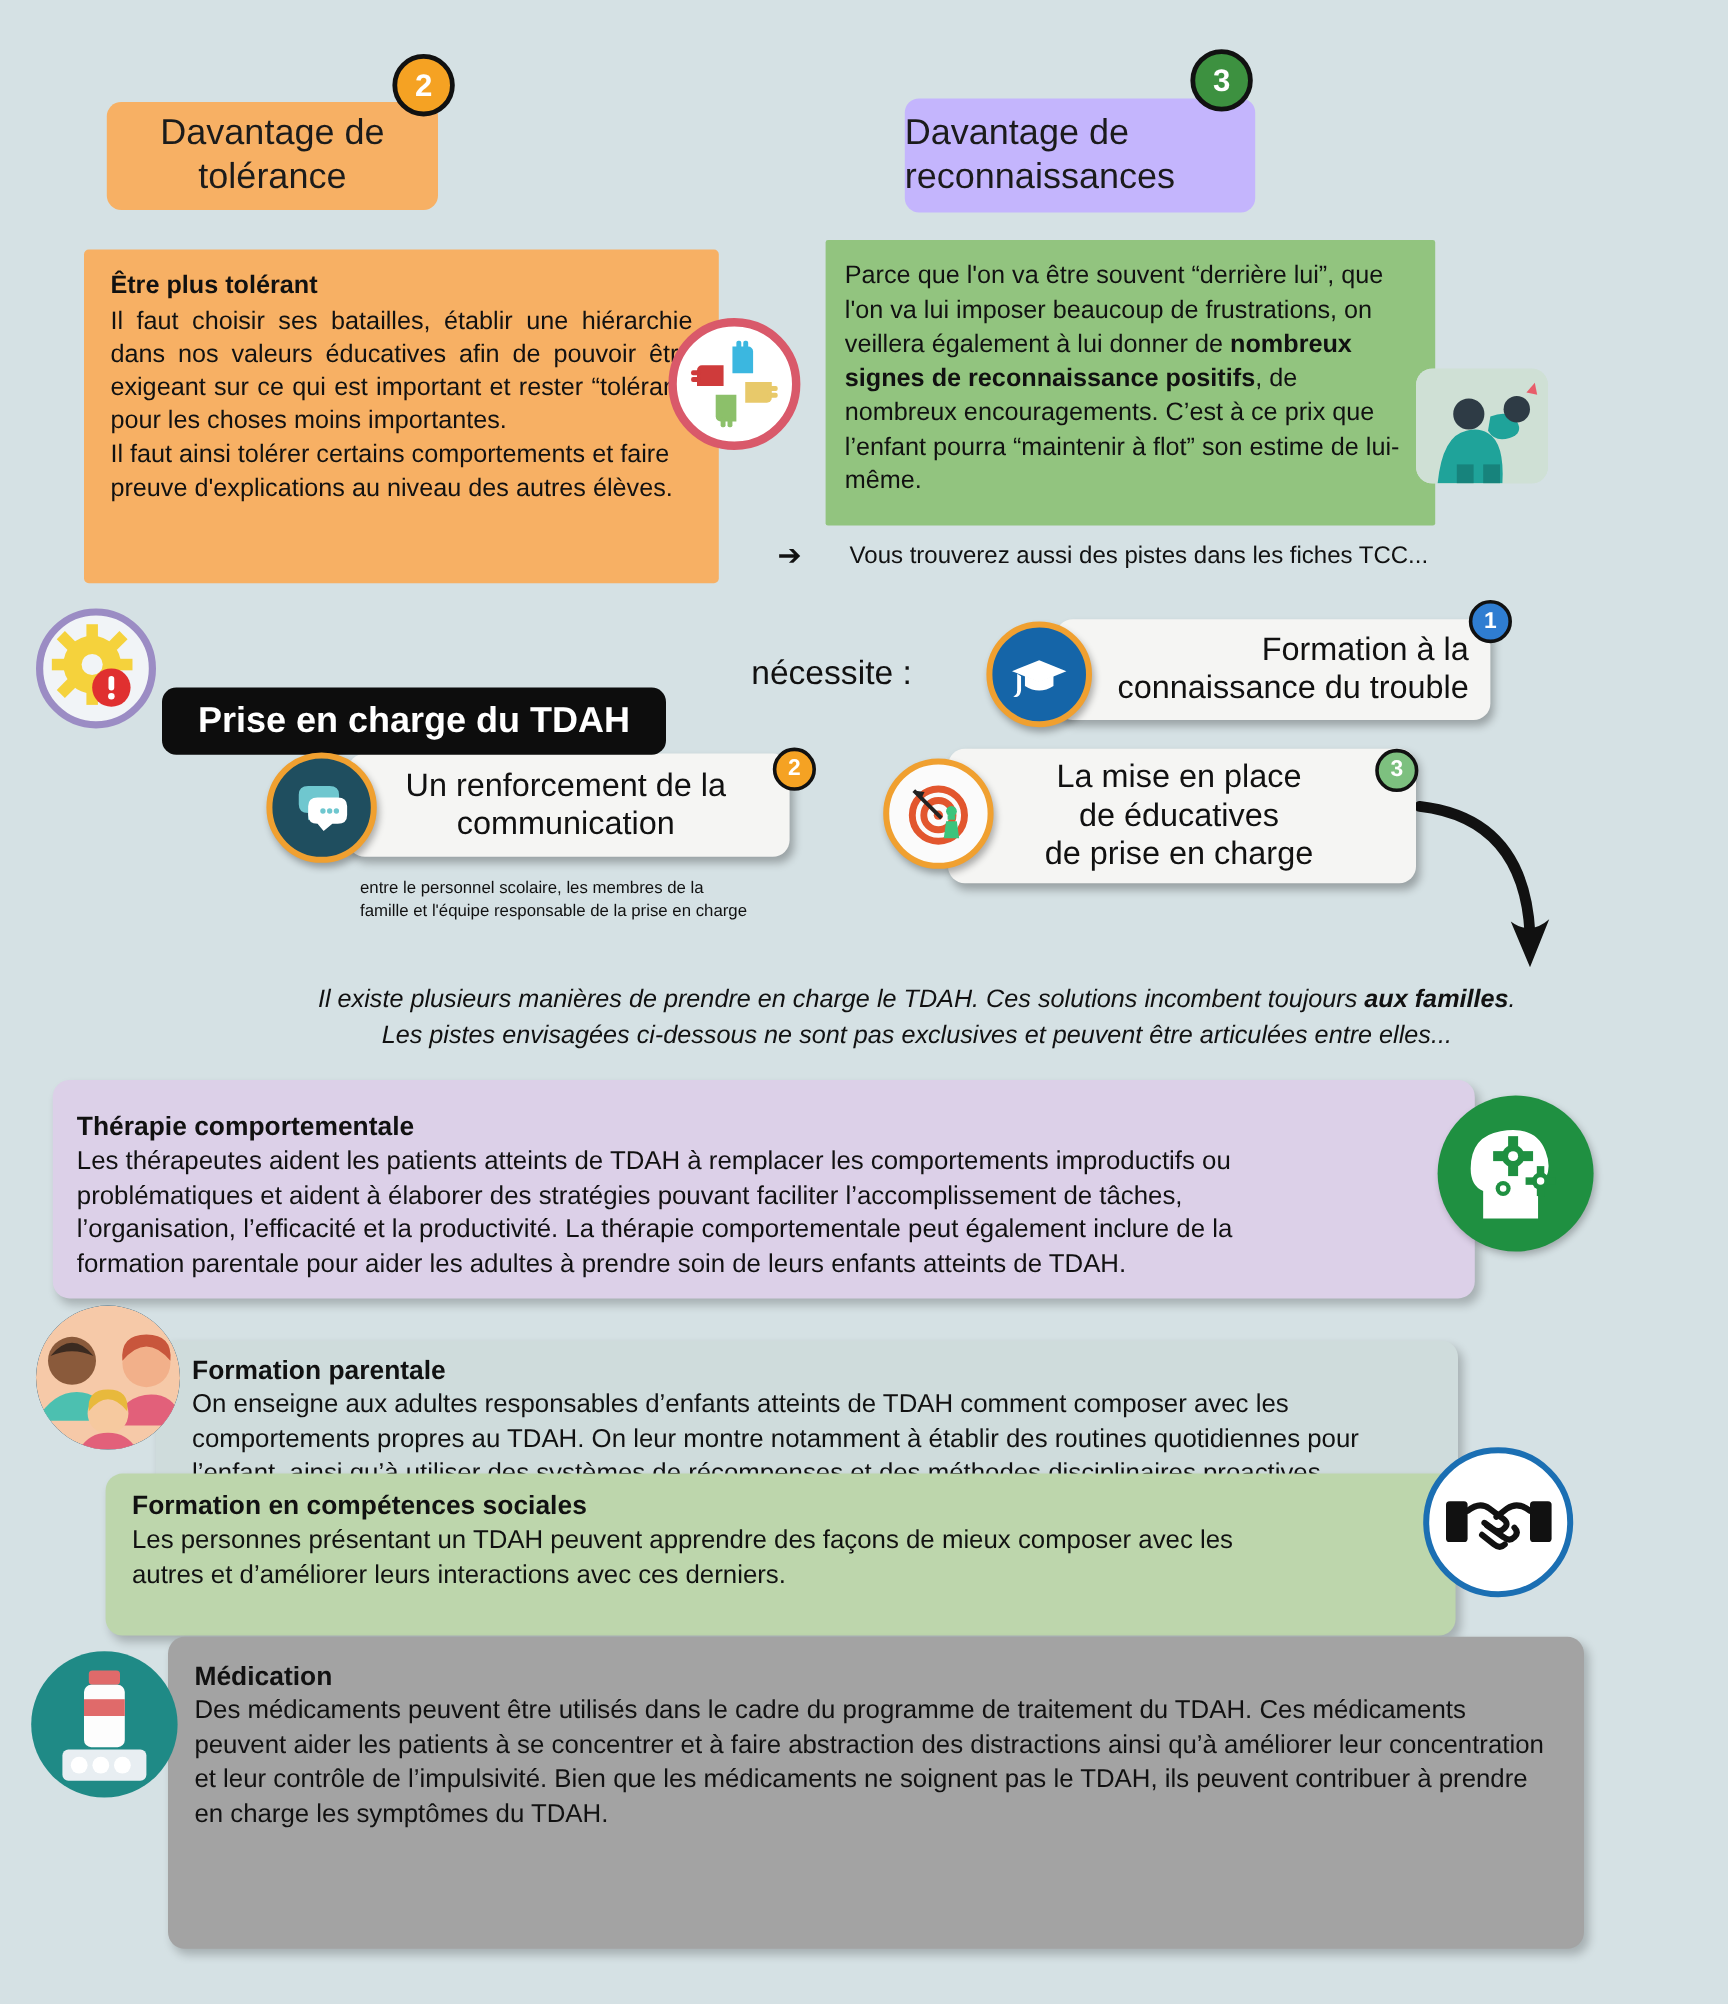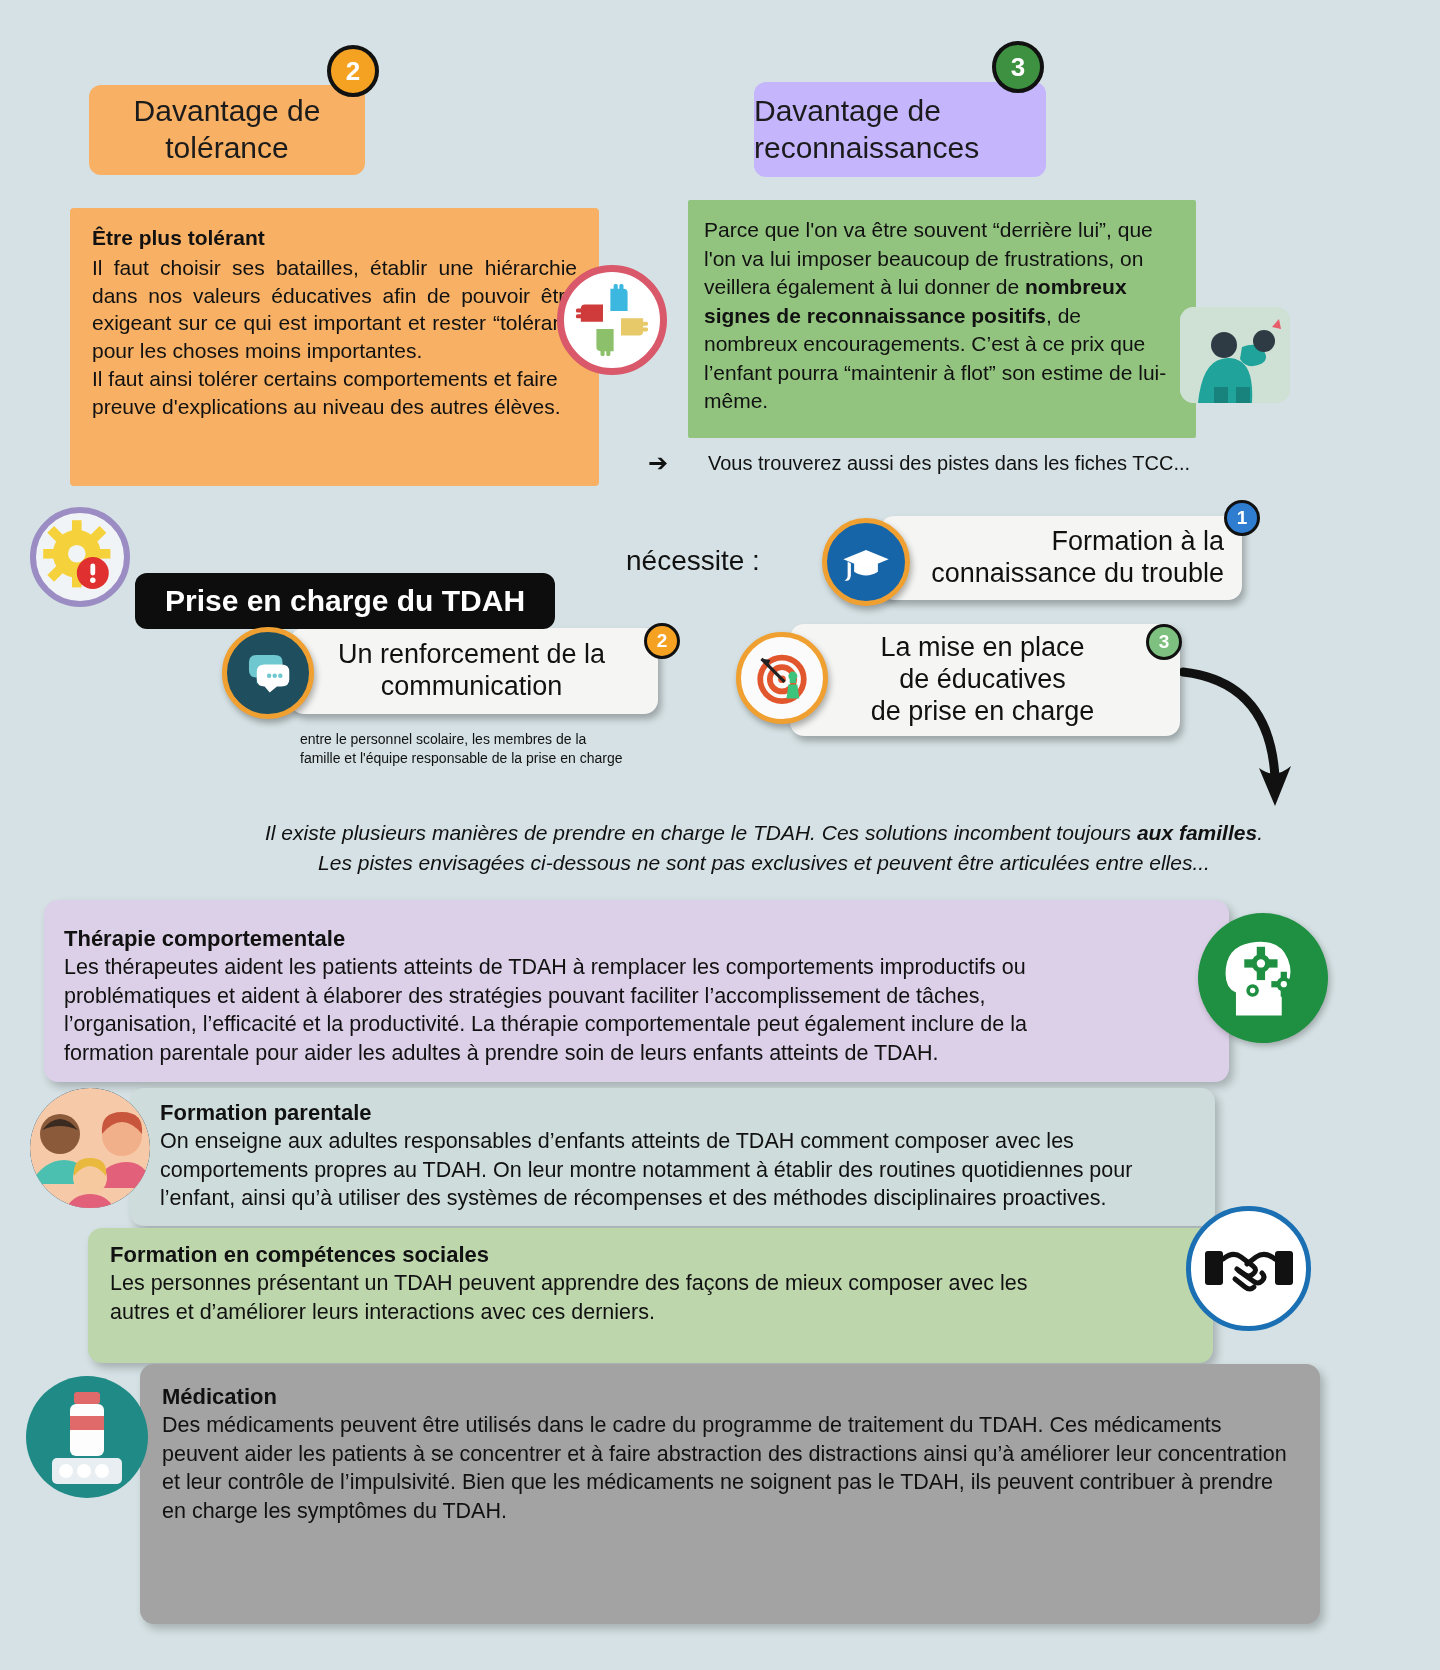--- a/index.html
+++ b/index.html
@@ -132,21 +132,21 @@
 
   
   .card{
     position:absolute;border-radius:14px;box-sizing:border-box;
     box-shadow:4px 5px 8px rgba(0,0,0,.22);
   }
   .card .h{font-size:22px;font-weight:bold;margin-bottom:1px;}
   .card .b{font-size:21.5px;line-height:1.33;}
 
   #card-therapie{left:44px;top:900px;width:1185px;height:182px;background:#dcd0e8;padding:26px 190px 10px 20px;}
-  #card-parentale{left:130px;top:1088px;width:1085px;height:138px;background:#cfdcdc;padding:12px 24px 21px 30px;}
+  #card-parentale{left:130px;top:1117px;width:1085px;height:138px;background:#cfdcdc;padding:12px 24px 21px 30px;}
   #card-sociales{left:88px;top:1228px;width:1125px;height:135px;background:#bdd6ac;padding:14px 180px 10px 22px;}
   #card-medication{left:140px;top:1364px;width:1180px;height:260px;background:#a3a3a3;padding:20px 30px 10px 22px;}
 
   #icon-brain{left:1198px;top:913px;width:130px;height:130px;border-radius:50%;background:#1f9041;z-index:25;
     display:flex;align-items:center;justify-content:center;box-shadow:2px 3px 6px rgba(0,0,0,.25);}
   #icon-family{left:30px;top:1088px;width:120px;height:120px;border-radius:50%;overflow:hidden;background:#2b5c7a;z-index:25;}
   #icon-hand{left:1186px;top:1206px;width:125px;height:125px;border-radius:50%;background:#fff;border:5px solid #1b6fb3;
     box-sizing:border-box;z-index:25;display:flex;align-items:center;justify-content:center;}
   #icon-pills{left:26px;top:1376px;width:122px;height:122px;border-radius:50%;background:#1f8a86;z-index:25;
     display:flex;align-items:center;justify-content:center;overflow:hidden;}

